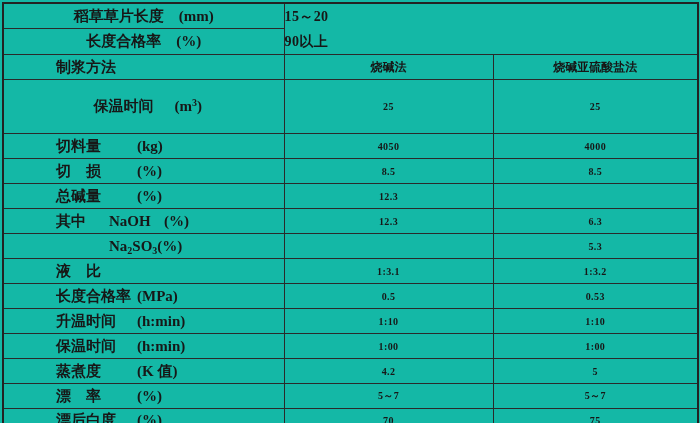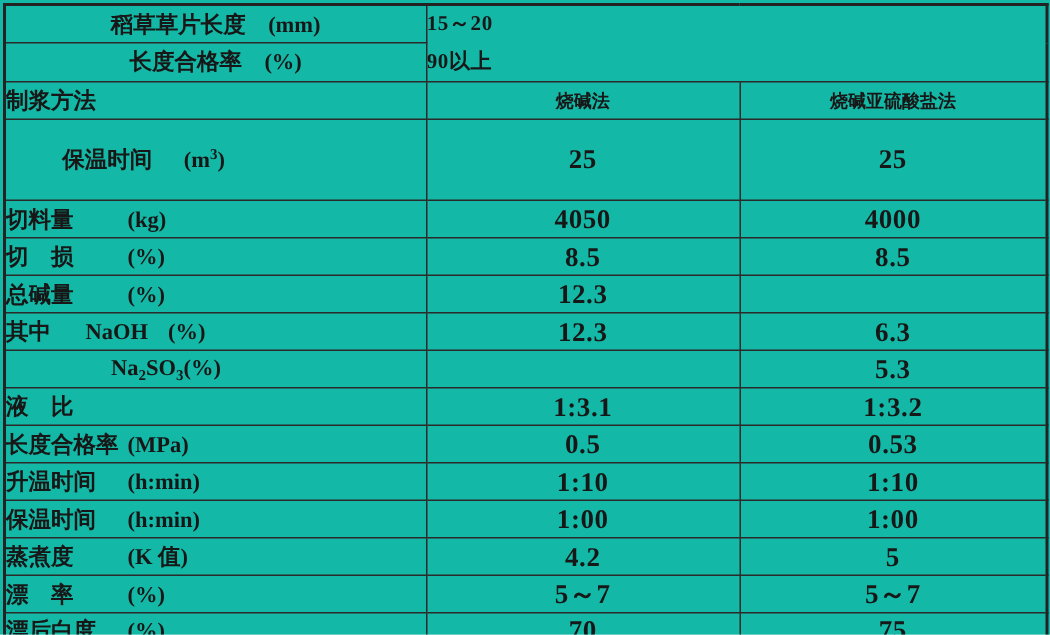--- a/index.html
+++ b/index.html
@@ -34,38 +34,39 @@
     border: 1px solid #2a2a2a;
     padding: 0;
     font-weight: 700;
     font-size: 15px;
     vertical-align: middle;
     overflow: hidden;
   }
   .ptab tr { height: 25px; }
   
   td.lab {
+    padding-left: 52px;
     white-space: pre;
   }
   td.lab .lname {
     display: inline-block;
     min-width: 81px;
     white-space: pre;
   }
   td.lab .g1 { min-width: 53px; }
   td.lab .lmid { display: inline-block; min-width: 55px; white-space: pre; }
   td.lab.center {
     padding-left: 0;
     text-align: center;
   }
-  td.lab.indent2 { padding-left: 70px; }
+  td.lab.indent2 { padding-left: 105px; }
   
   td.val {
     text-align: center;
-    font-size: 18px;
+    font-size: 10px;
     letter-spacing: 0.4px;
   }
   td.val.hdr { font-size: 12px; letter-spacing: 0; }
   
   td.spancell { padding: 0; }
   td.spancell .spanline {
     height: 25px;
     line-height: 25px;
     font-size: 14px;
     letter-spacing: 0.4px;

